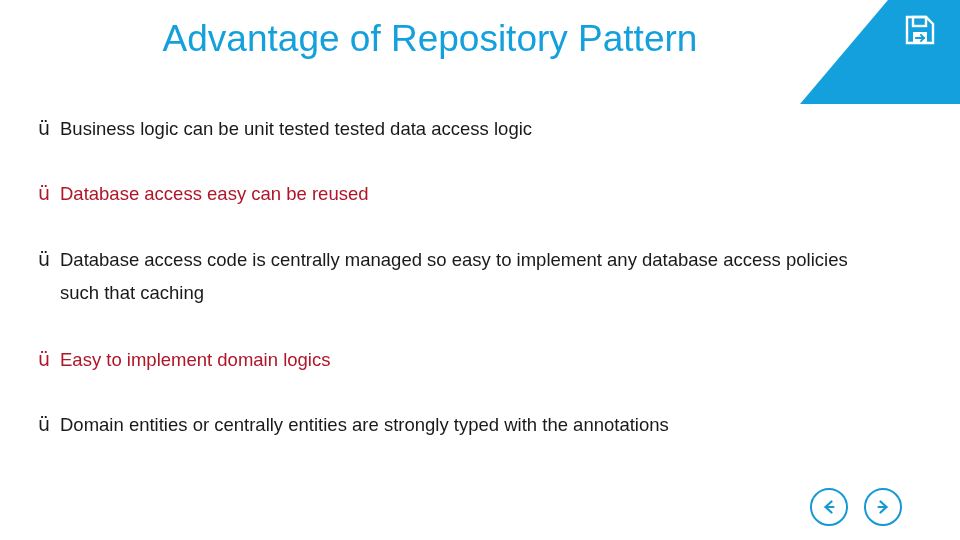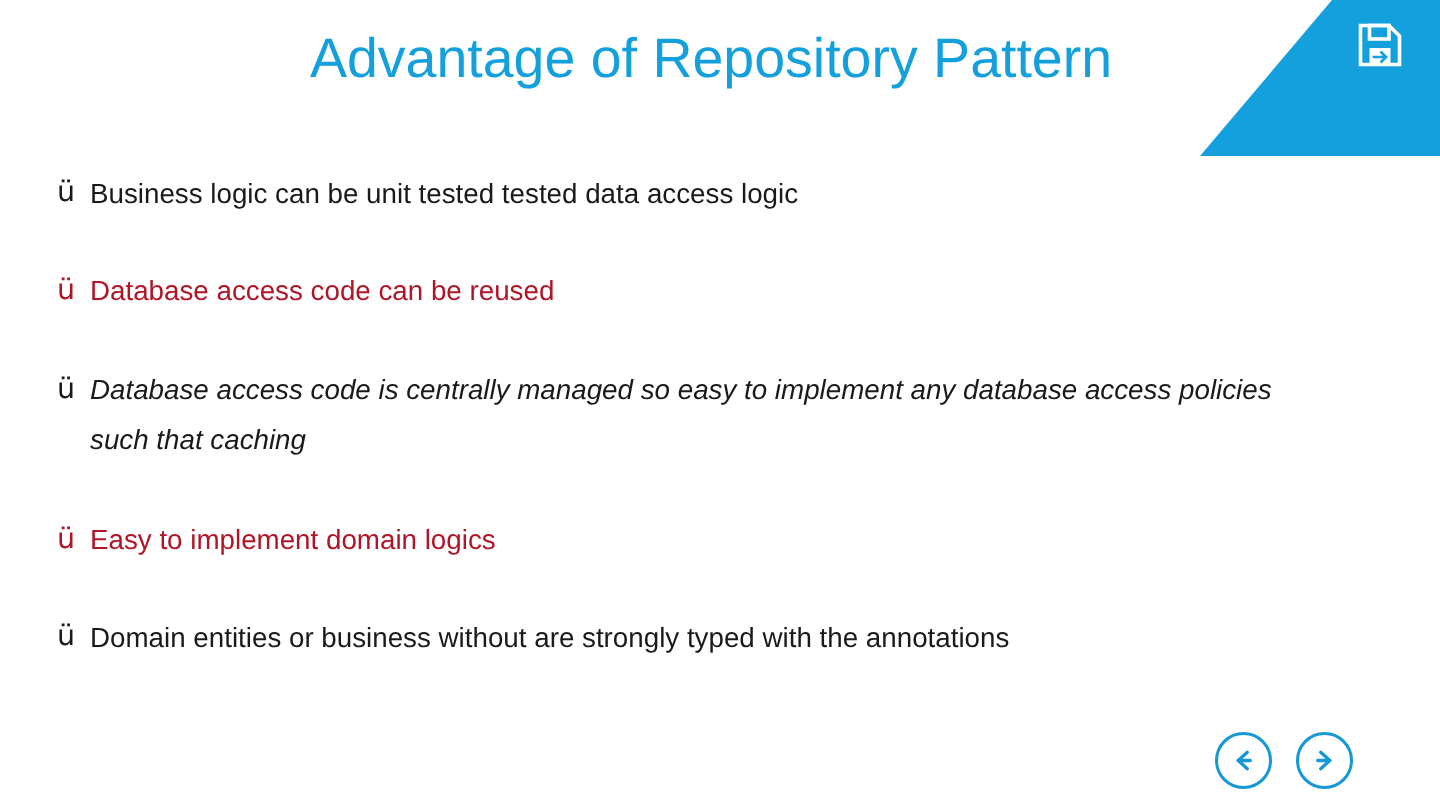--- a/index.html
+++ b/index.html
@@ -54,21 +54,20 @@
     left: 0;
     top: 18px;
     width: 860px;
     text-align: center;
     color: #14a0dc;
     font-size: 37px;
     font-weight: normal;
     letter-spacing: 0px;
     font-family: "Liberation Sans", sans-serif;
     white-space: nowrap;
-    margin-left: 44px;
   }
 
   
   .bullets {
     position: absolute;
     left: 38px;
     top: 112px;
     width: 900px;
   }
   .bullet {
@@ -87,21 +86,21 @@
     line-height: 33px;
     color: inherit;
     font-family: "DejaVu Sans", sans-serif;
   }
   .bullet .btext {
     flex: 1 1 auto;
     padding-right: 10px;
   }
   .bullet.red { color: #b01528; }
   .bullet.dark { color: #1a1a1a; }
-  .bullet.wide .btext { max-width: 830px; font-style: italic; }
+  .bullet.wide .btext { max-width: 830px; }
 
   
   .b0 { margin-bottom: 32px; }
   .b1 { margin-bottom: 33px; }
   .b2 { margin-bottom: 34px; }
   .b3 { margin-bottom: 32px; }
   .b4 { margin-bottom: 0; }
 
   
   .nav {
@@ -147,36 +146,36 @@
 
   <div class="bullets">
 
     <div class="bullet dark b0">
       <span class="tick">ü</span>
       <span class="btext">Business logic can be unit tested tested data access logic</span>
     </div>
 
     <div class="bullet red b1">
       <span class="tick">ü</span>
-      <span class="btext">Database access code can be reused</span>
+      <span class="btext">Database access easy can be reused</span>
     </div>
 
     <div class="bullet dark wide b2">
       <span class="tick">ü</span>
       <span class="btext">Database access code is centrally managed so easy to implement any database access policies such that caching</span>
     </div>
 
     <div class="bullet red b3">
       <span class="tick">ü</span>
       <span class="btext">Easy to implement domain logics</span>
     </div>
 
     <div class="bullet dark b4">
       <span class="tick">ü</span>
-      <span class="btext">Domain entities or business without are strongly typed with the annotations</span>
+      <span class="btext">Domain entities or centrally entities are strongly typed with the annotations</span>
     </div>
 
   </div>
 
   <div class="nav">
     <div class="nav-btn">
       <svg width="20" height="20" viewBox="0 0 20 20" aria-hidden="true">
         <path d="M12.5 4.5 L6.5 10 L12.5 15.5" fill="none" stroke="#1598d6" stroke-width="2.2" stroke-linecap="round" stroke-linejoin="round"></path>
         <path d="M6.5 10 H14.5" stroke="#1598d6" stroke-width="2.2" stroke-linecap="round"></path>
       </svg>

